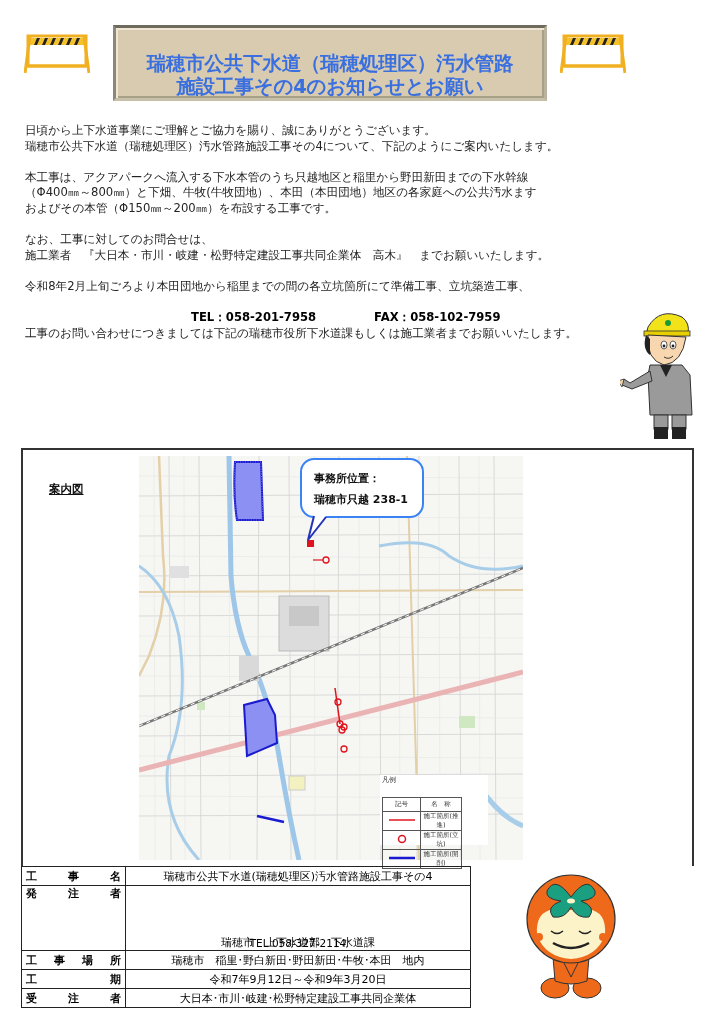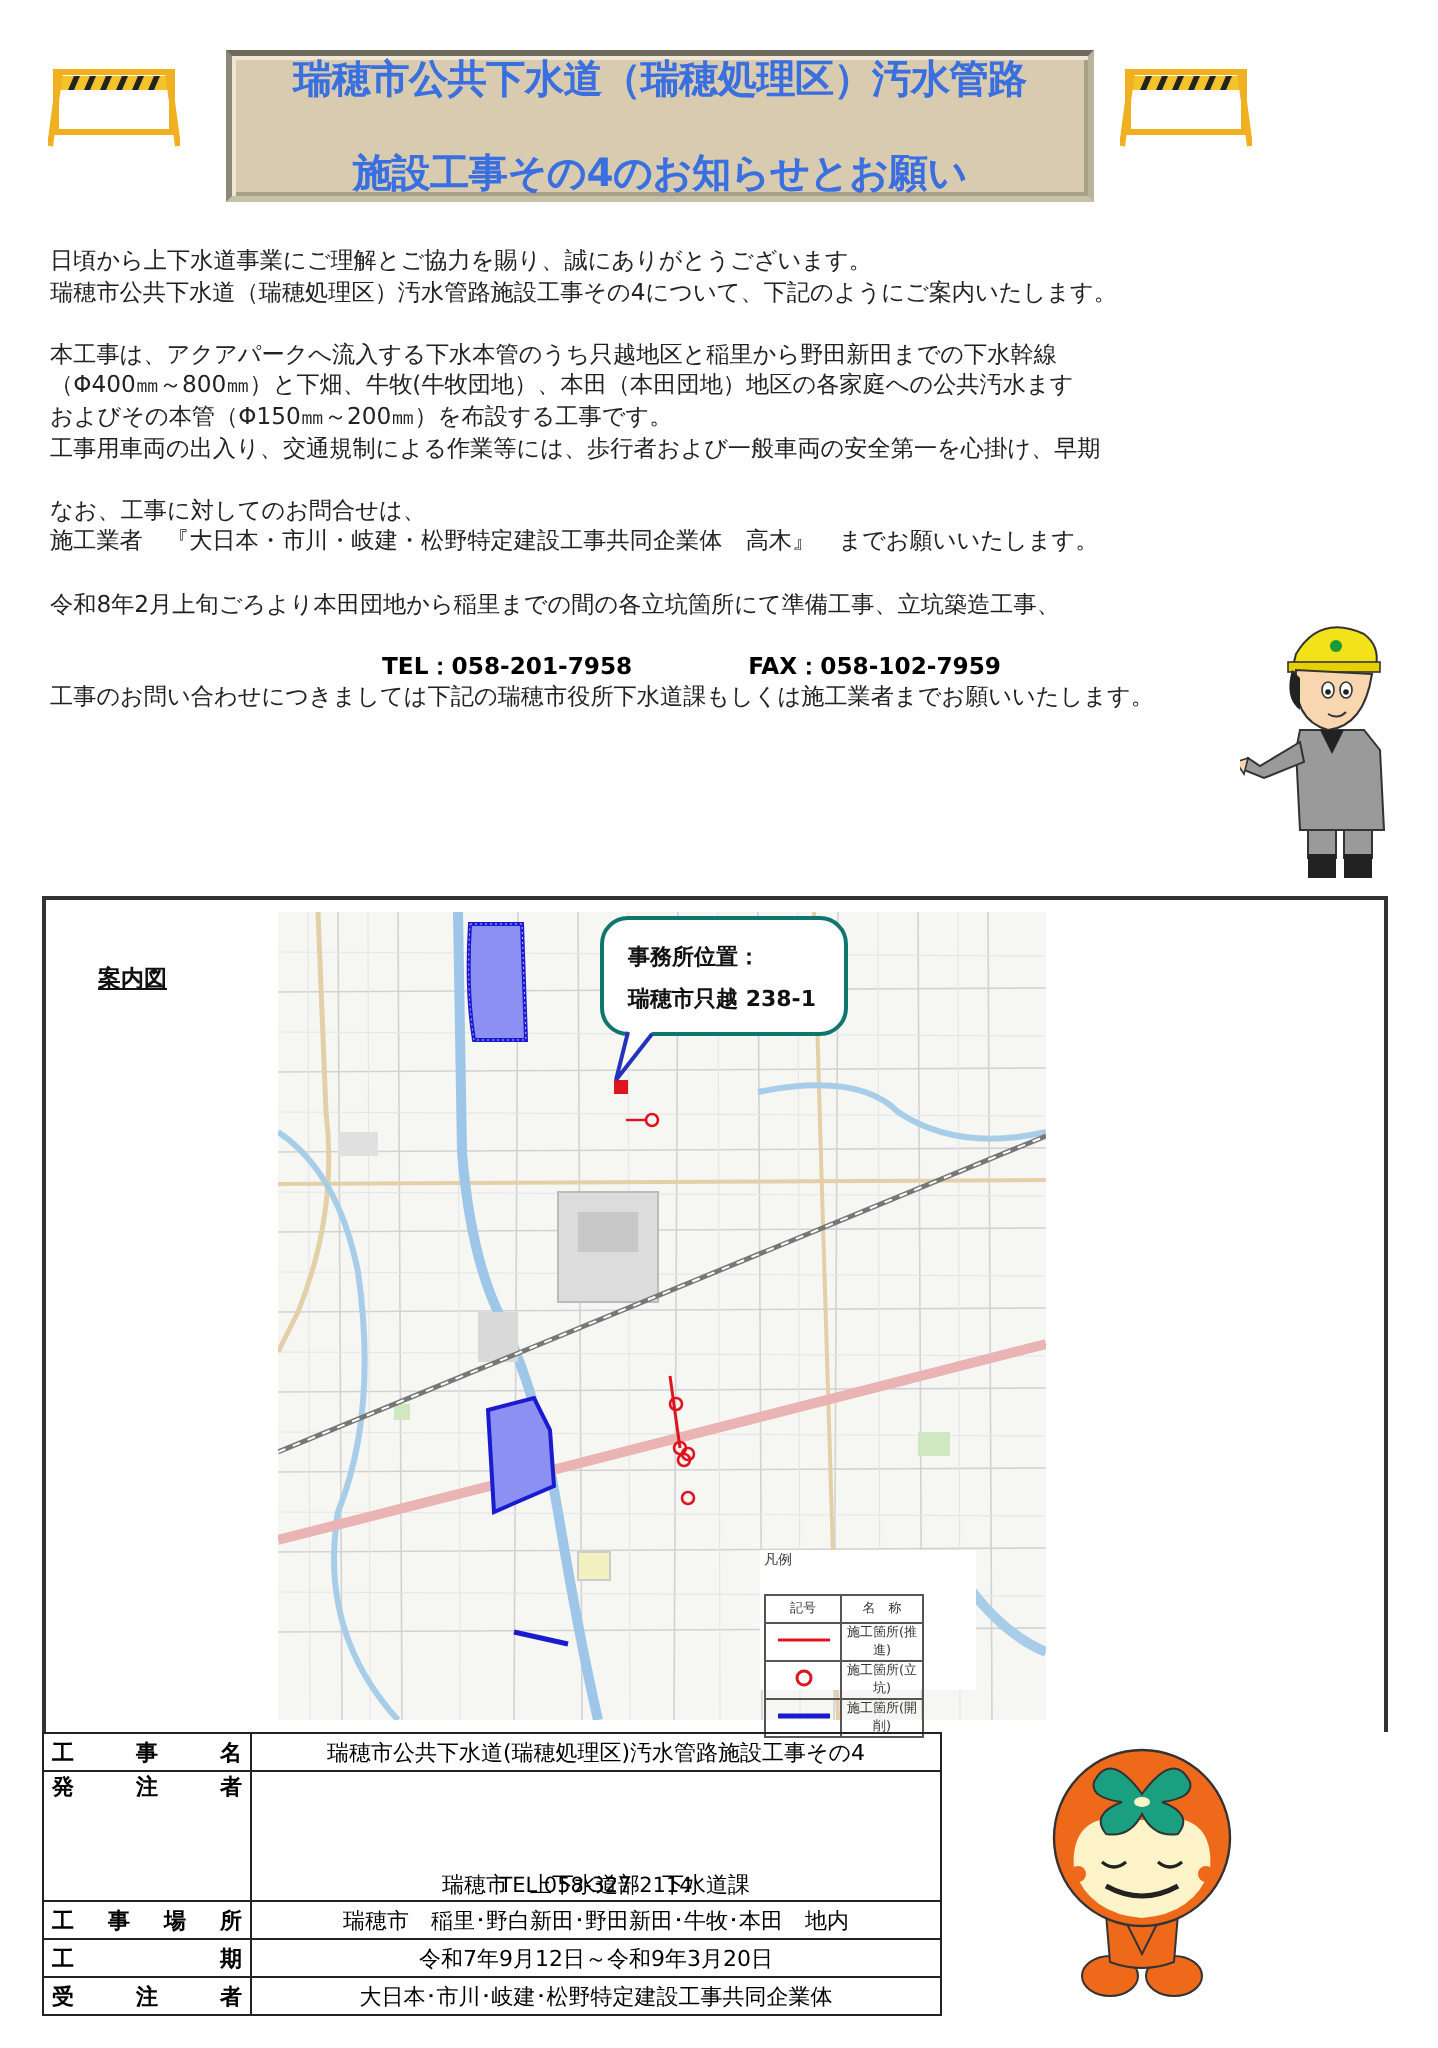--- a/index.html
+++ b/index.html
@@ -9,42 +9,42 @@
   
   .barricade { position: absolute; top: 30px; width: 66px; height: 44px; }
   .barricade.left { left: 24px; }
   .barricade.right { left: 560px; }
   .title-box {
     position: absolute; left: 113px; top: 25px; width: 434px; height: 76px;
     background: #d8cbb0;
     border-top: 3px solid #6e6a5e; border-left: 3px solid #8b877a;
     border-right: 3px solid #b9b29c; border-bottom: 3px solid #c8c1aa;
     box-shadow: inset 2px 2px 0 #efe7d3, inset -2px -2px 0 #a9a08a;
-    display: flex; flex-direction: column; align-items: center; justify-content: space-between;
+    display: flex; flex-direction: column; align-items: center; justify-content: flex-end;
   }
   .title-line { color: #3a6fe0; font-weight: bold; font-size: 19.5px; line-height: 23px; letter-spacing: -0.2px; white-space: nowrap; }
 
   
   .body { position: absolute; left: 25px; top: 123px; width: 640px; font-size: 11.6px; line-height: 15.6px; color: #222; }
   .body p { white-space: nowrap; }
   .gap { height: 15.6px; }
   .bold { font-weight: bold; color: #000; }
   .tel-line { font-weight: bold; color: #000; padding-left: 166px; white-space: pre; }
   .wrap { white-space: normal !important; width: 610px; }
 
   
   .worker { position: absolute; left: 620px; top: 305px; width: 80px; height: 135px; }
 
   
   .map-frame { position: absolute; left: 21px; top: 448px; width: 673px; height: 418px; border: 2px solid #333; border-bottom: none; }
   .map-label { position: absolute; left: 26px; top: 32px; font-weight: bold; font-size: 11.5px; text-decoration: underline; color: #111; }
   .map { position: absolute; left: 116px; top: 6px; width: 384px; height: 404px; background: #f7f7f5; overflow: hidden; }
   .callout {
     position: absolute; left: 280px; top: 458px; width: 138px; height: 60px;
-    background: #fff; border: 2px solid #0f766e; border-radius: 14px;
+    background: #fff; border: 2px solid #3b82f6; border-radius: 14px;
     padding: 8px 12px; font-size: 11px; font-weight: bold; line-height: 21px; color: #111;
   }
   .callout-tail { position: absolute; left: 300px; top: 514px; width: 30px; height: 30px; }
   .legend {
     position: absolute; left: 380px; top: 775px; width: 108px; height: 70px; background: #fff;
     font-size: 7px; color: #333;
   }
   .legend-title { position: absolute; left: 2px; top: 0; font-size: 7px; }
   .legend table { position: absolute; left: 2px; top: 22px; width: 80px; border-collapse: collapse; }
   .legend td { border: 1px solid #555; height: 14px; padding: 0 2px; font-size: 6.5px; text-align: center; }
@@ -102,21 +102,20 @@
   <line x1="4" y1="36" x2="62" y2="36" stroke="#f0b020" stroke-width="3"></line>
 </svg>
 
 <div class="body">
   <p>日頃から上下水道事業にご理解とご協力を賜り、誠にありがとうございます。</p>
   <p>瑞穂市公共下水道（瑞穂処理区）汚水管路施設工事その4について、下記のようにご案内いたします。</p>
   <div class="gap"></div>
   <p>本工事は、アクアパークへ流入する下水本管のうち只越地区と稲里から野田新田までの下水幹線</p>
   <p>（Φ400㎜～800㎜）と下畑、牛牧(牛牧団地）、本田（本田団地）地区の各家庭への公共汚水ます</p>
   <p>およびその本管（Φ150㎜～200㎜）を布設する工事です。</p>
-  <p>工事用車両の出入り、交通規制による作業等には、歩行者および一般車両の安全第一を心掛け、早期</p>
   <div class="gap"></div>
   <p>なお、工事に対してのお問合せは、</p>
   <p>施工業者　『大日本・市川・岐建・松野特定建設工事共同企業体　高木』　までお願いいたします。</p>
   <div class="gap"></div>
   <p>令和8年2月上旬ごろより本田団地から稲里までの間の各立坑箇所にて準備工事、立坑築造工事、</p>
   <div class="gap"></div>
   <p class="tel-line"><span>TEL：058-201-7958</span>　　　　　<span>FAX：058-102-7959</span></p>
   <p class="wrap">工事のお問い合わせにつきましては下記の瑞穂市役所下水道課もしくは施工業者までお願いいたします。</p>
 </div>
 

